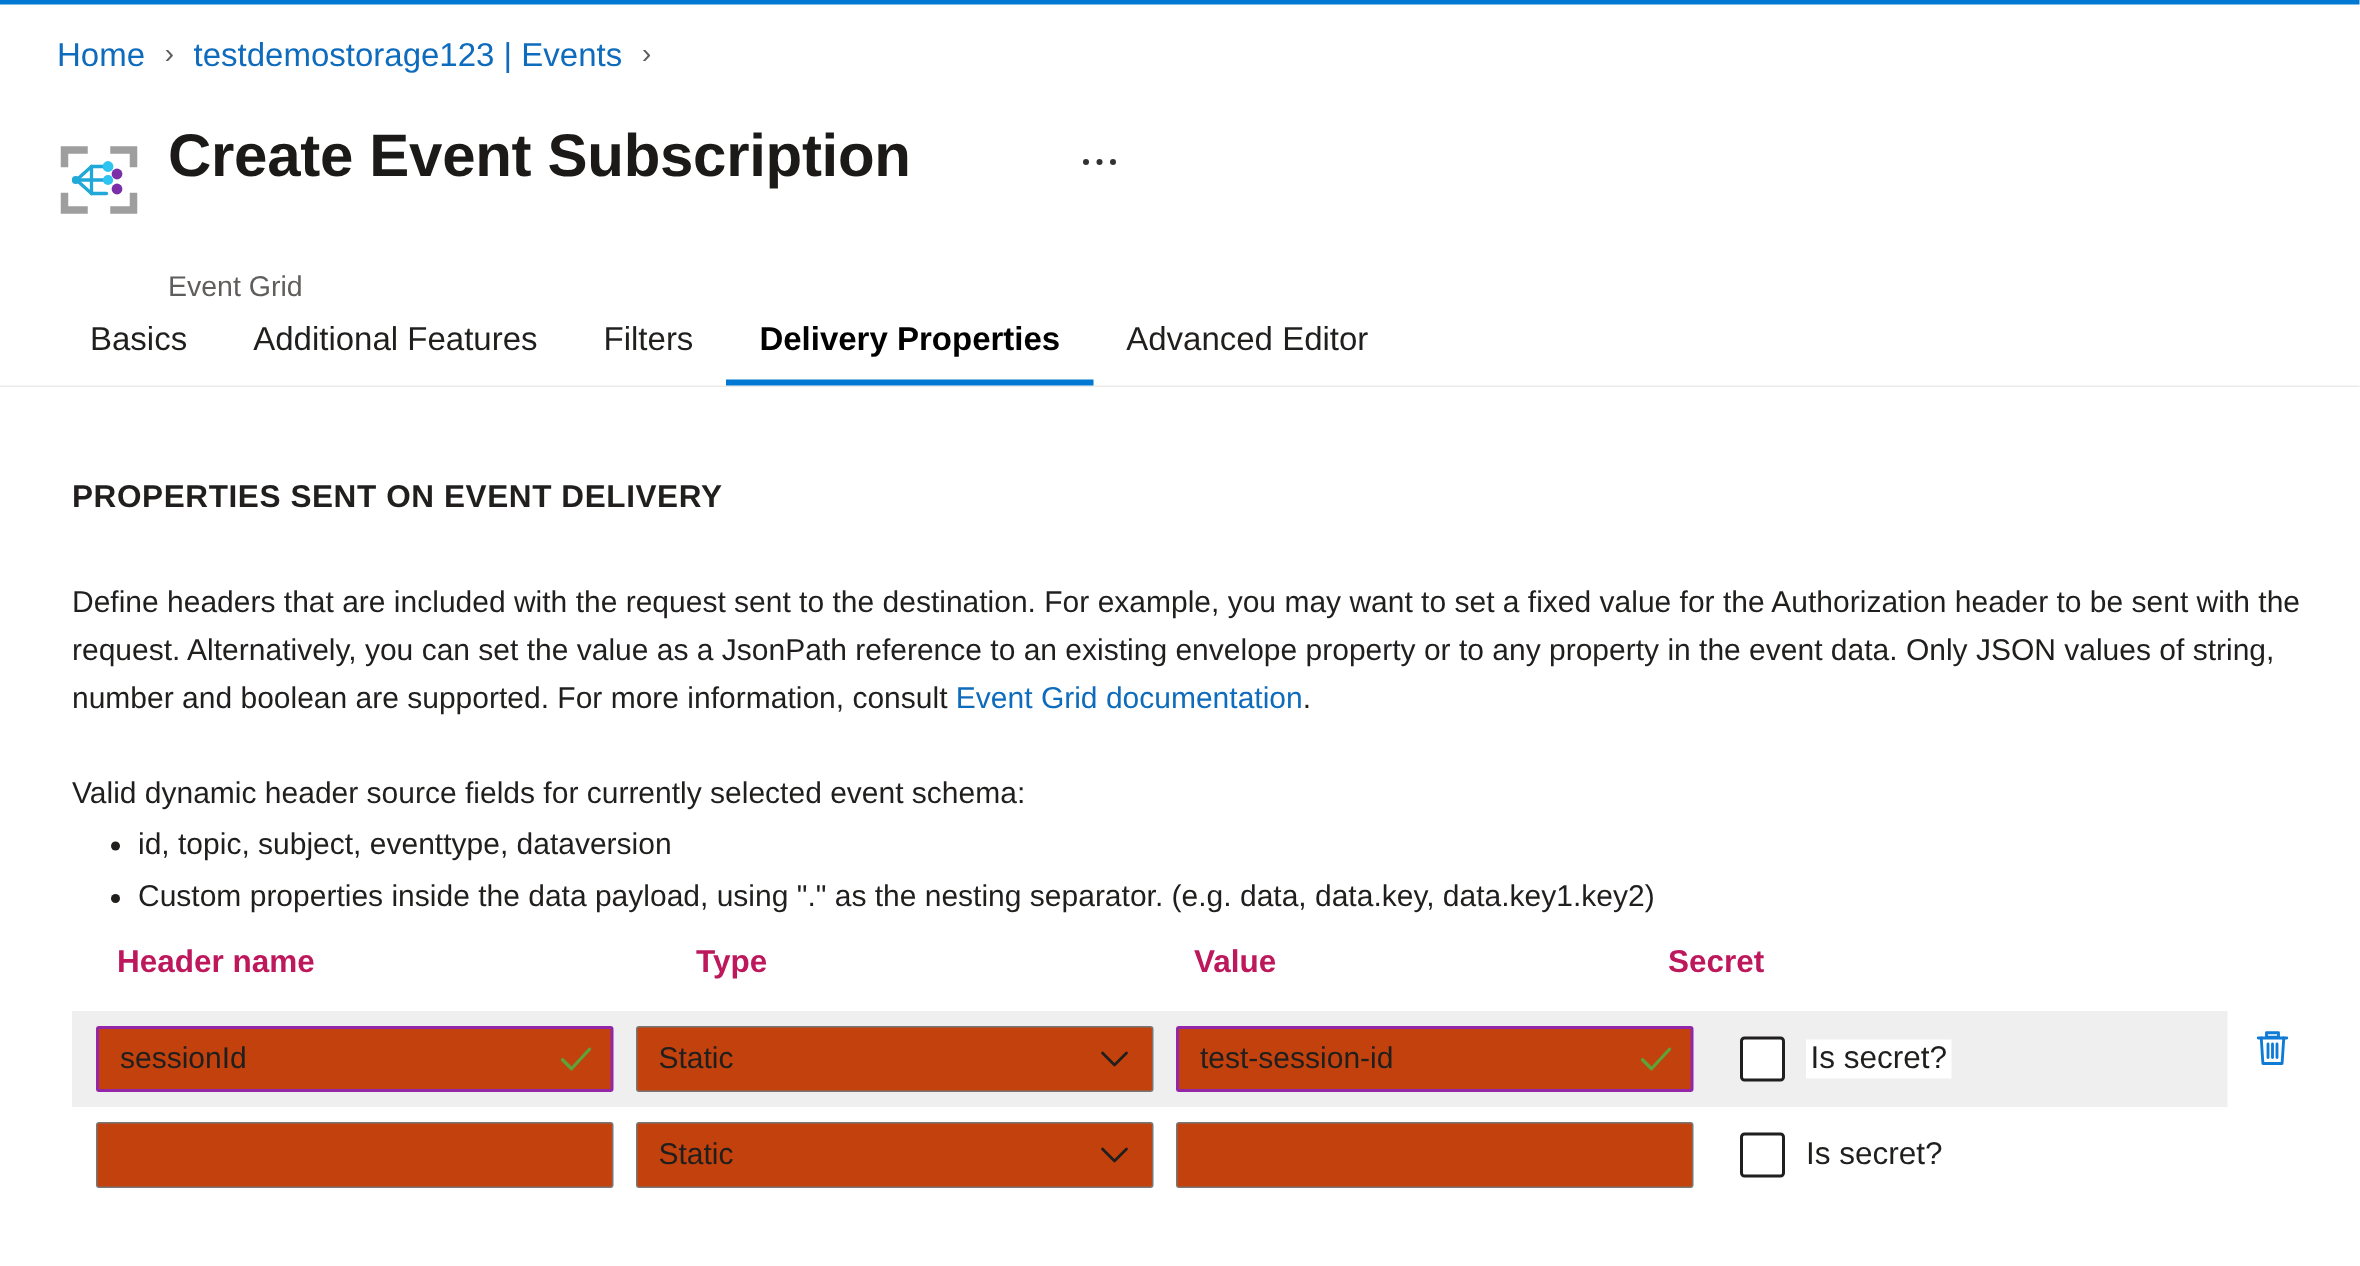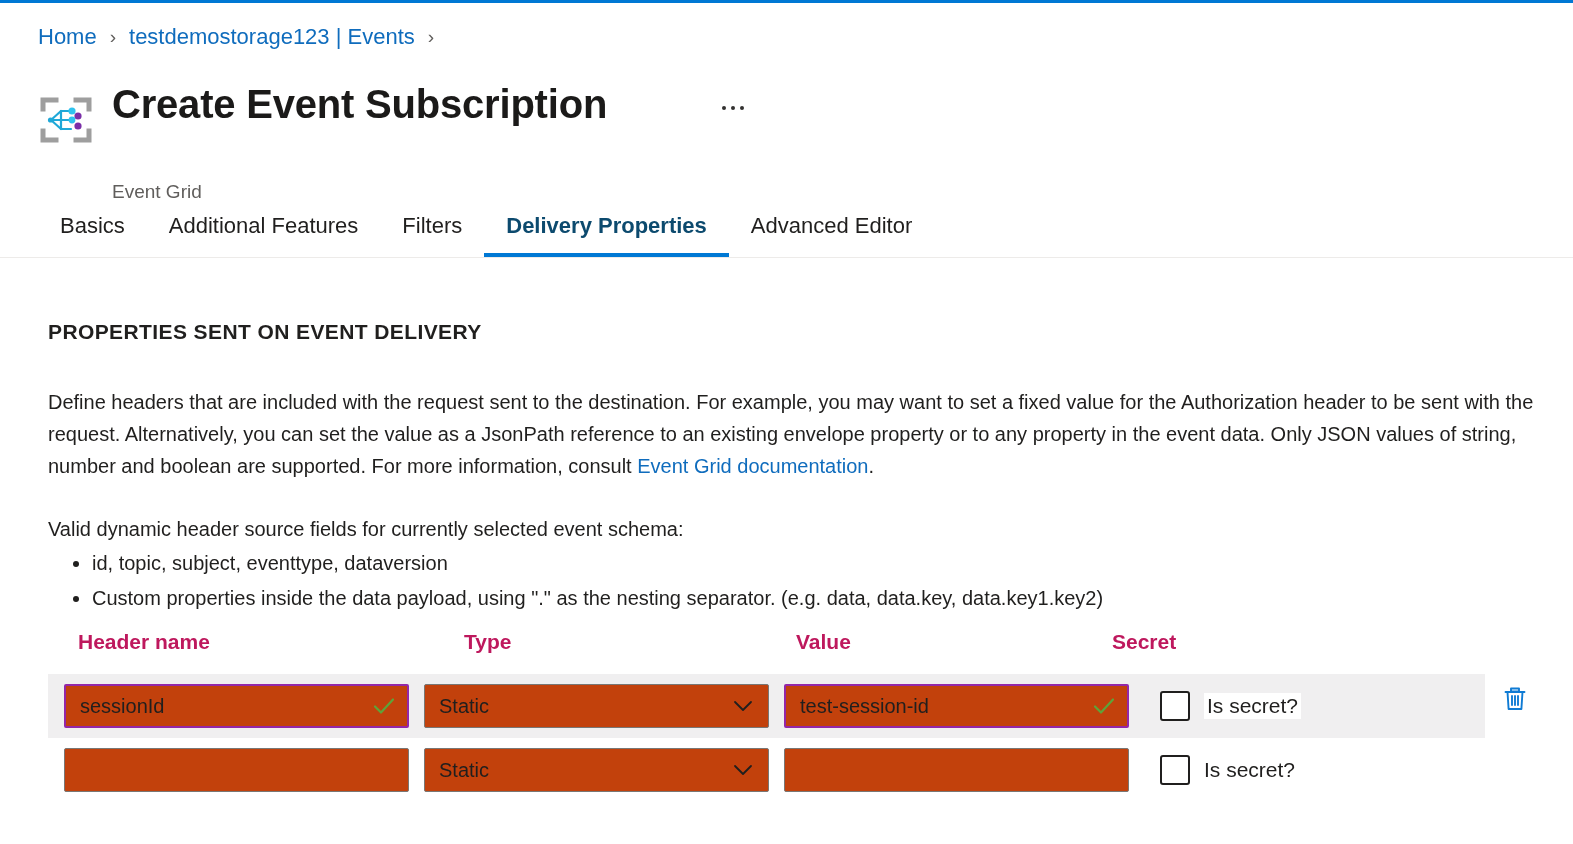--- a/index.html
+++ b/index.html
@@ -120,21 +120,21 @@
     position: relative;
     font-size: 22px;
     line-height: 30px;
     color: #201f1e;
     padding: 14px 22px 16px 22px;
     cursor: pointer;
     white-space: pre;
   }
   .tab.active {
     font-weight: bold;
-    color: #0c4a6e;
+    color: #000000;
   }
   .tab.active::after {
     content: "";
     position: absolute;
     left: 0; right: 0;
     bottom: 0;
     height: 4px;
     background: #0078d4;
   }
 

